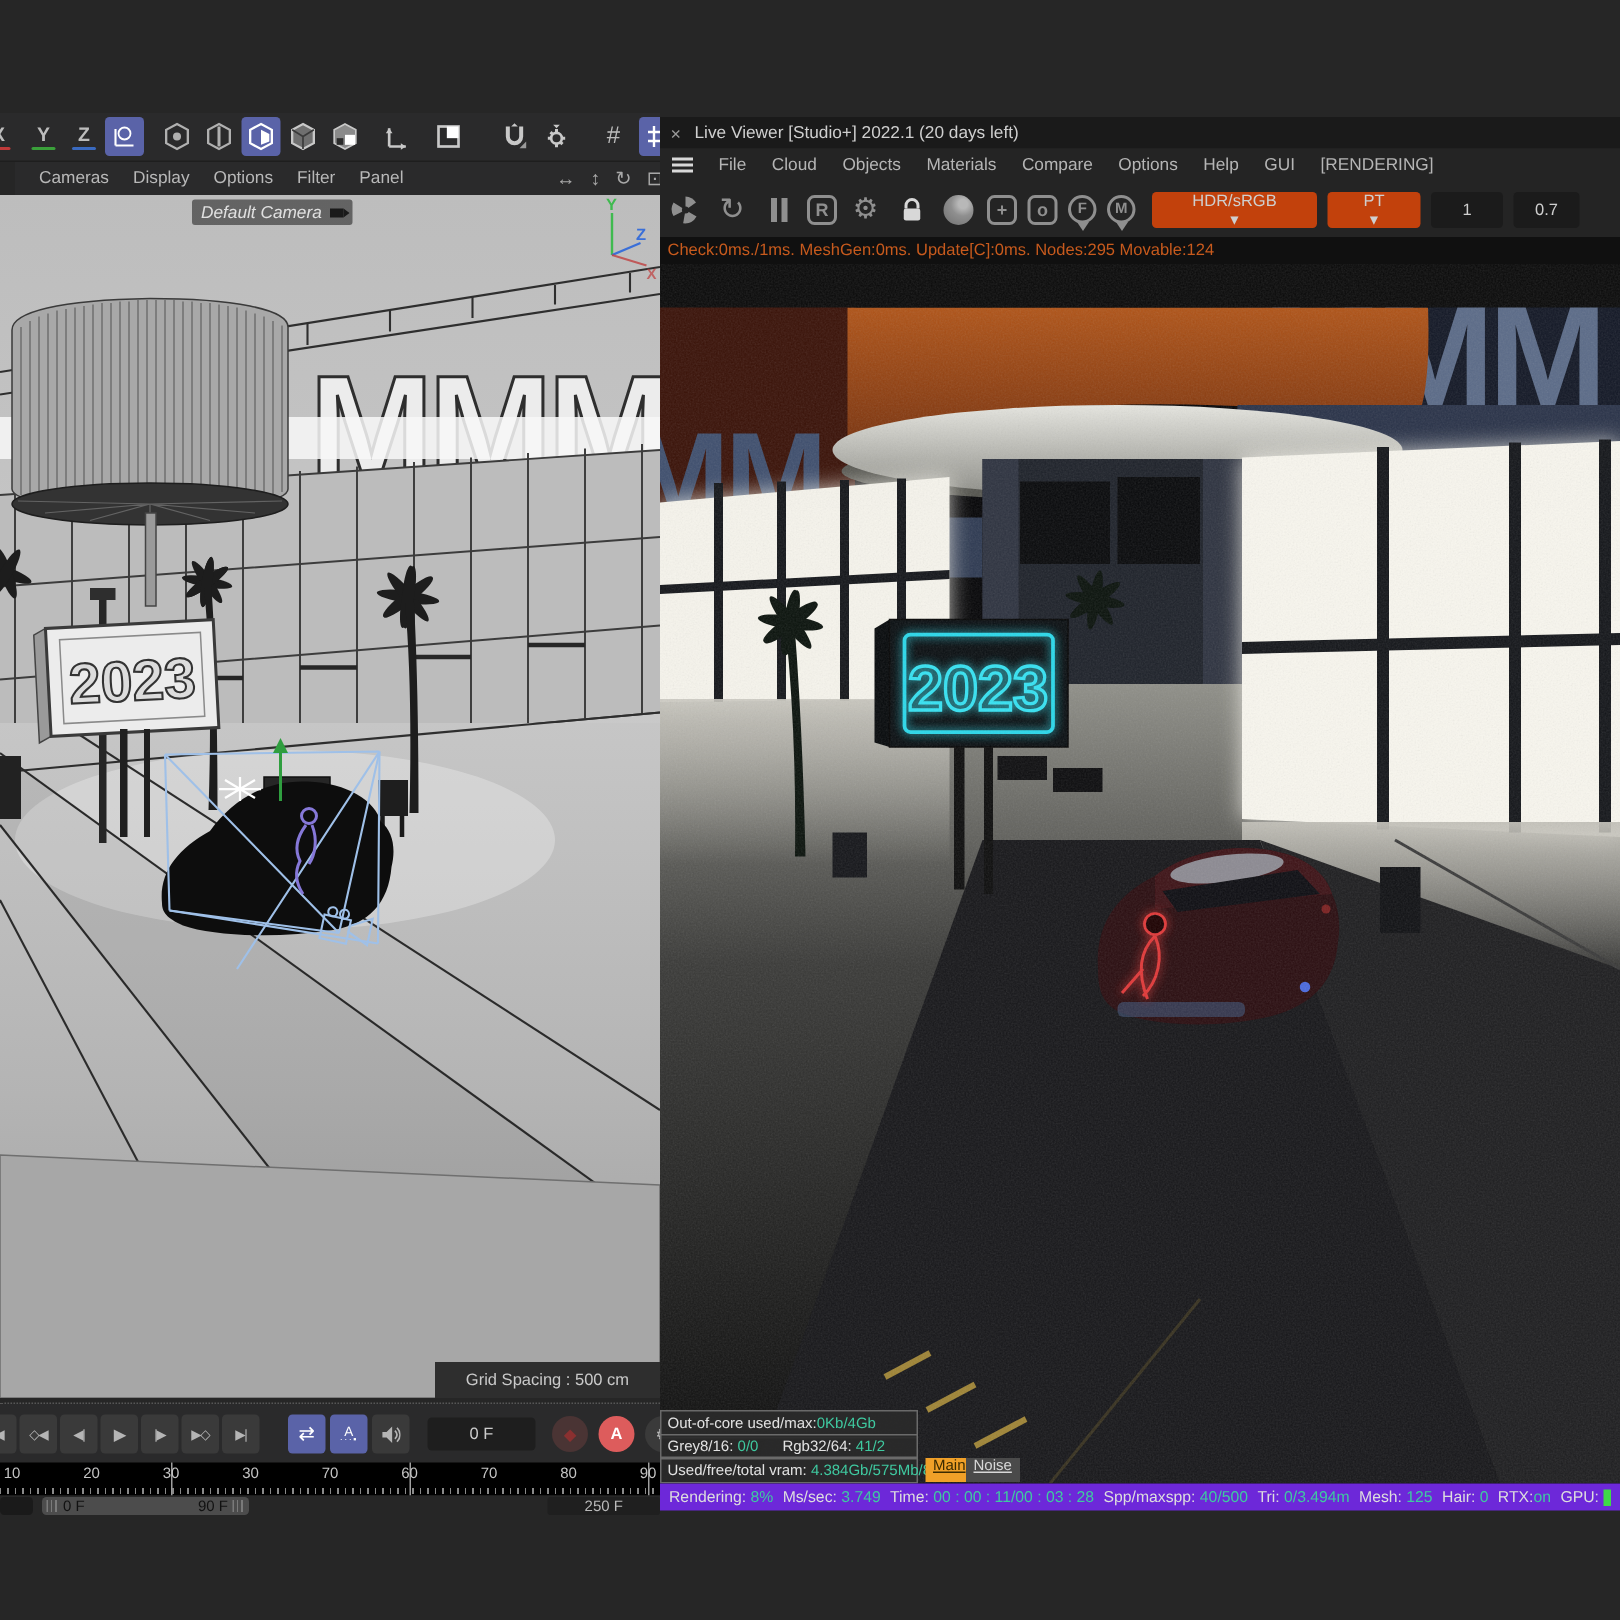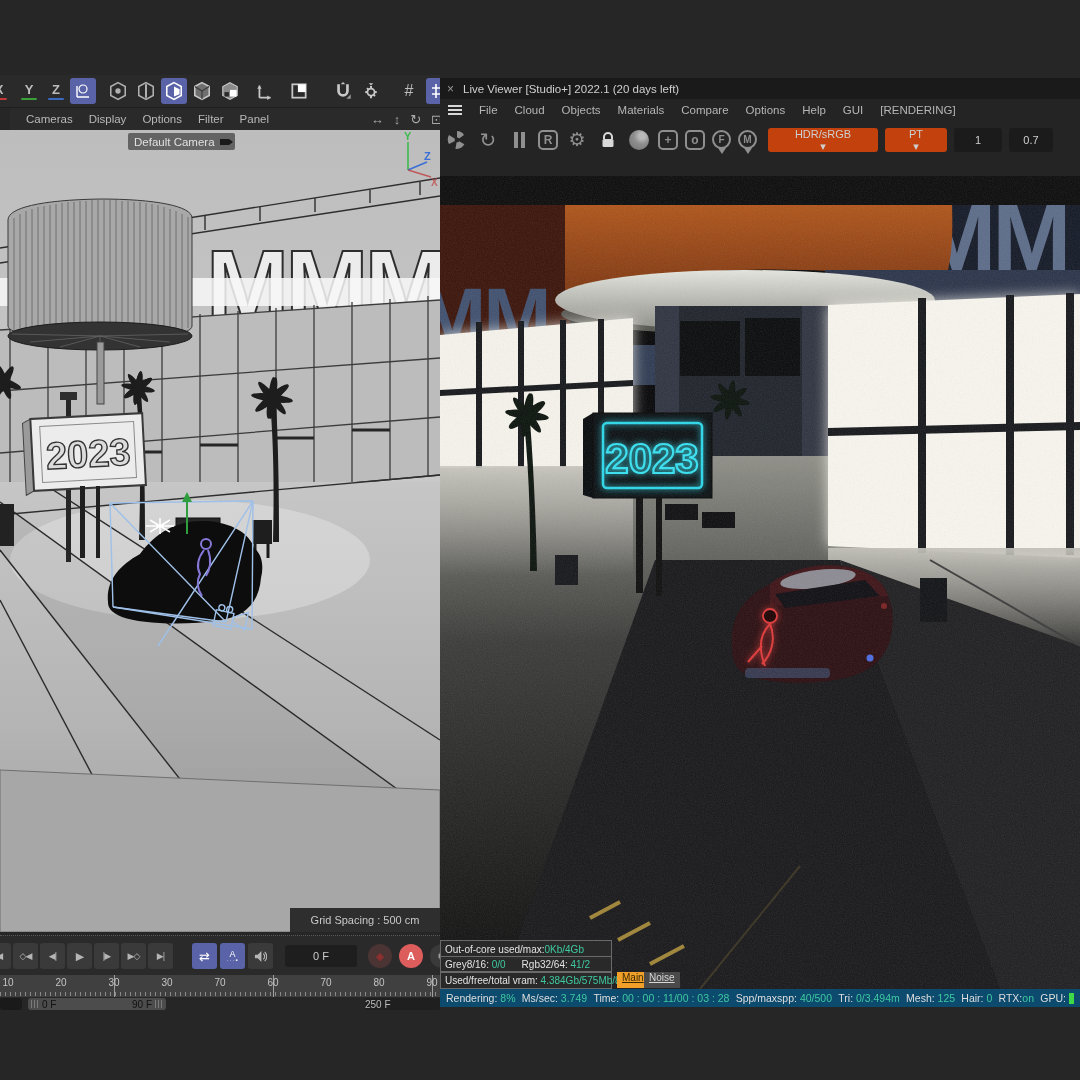--- a/index.html
+++ b/index.html
@@ -15,52 +15,52 @@
   .btn.active{background:#5a63a8;color:#fff;}
   .axisbtn{flex-direction:column;gap:1px;}
   .axisbtn .ul{width:16px;height:2px;border-radius:1px;}
   .tb2{left:0;top:33px;width:440px;height:22px;background:#2a2a2b;display:flex;align-items:center;
        font-size:11.5px;color:#b8b8b8;margin-left:10px;}
   .tb2 .mi{margin-left:16px;cursor:default;}
   .tb2 .nav{margin-left:auto;display:flex;gap:10px;margin-right:8px;color:#a8a8a8;font-size:13px;}
   .viewport{left:0;top:55px;width:440px;height:802px;background:#b2b2b2;overflow:hidden;}
   .campill{position:absolute;left:128px;top:3px;height:17px;background:rgba(25,25,25,0.55);
            border-radius:2px;display:flex;align-items:center;padding:0 6px;gap:5px;
-           font-size:11.5px;color:#e0e0e0;}
+           font-size:11.5px;color:#e0e0e0;font-style:italic;}
   .camico{width:9px;height:6px;background:#1a1a1a;position:relative;}
   .camico:after{content:"";position:absolute;right:-4px;top:0;border-top:3px solid transparent;
                 border-bottom:3px solid transparent;border-left:4px solid #1a1a1a;}
   .gridbar{position:absolute;right:0;bottom:0;width:150px;height:24px;background:#2e2e2e;
            display:flex;align-items:center;justify-content:center;font-size:11px;color:#c9c9c9;}
   
   .timeline{left:0;top:860px;width:440px;height:40px;background:#2a2a2b;border-top:1px dotted #565656;}
   .tlbtn{position:absolute;top:7px;width:25px;height:26px;background:#3a3a3a;border-radius:3px;
          display:flex;align-items:center;justify-content:center;color:#b5b5b5;font-size:9px;letter-spacing:-1px;}
   .tlbtn.blue{background:#5a63a8;color:#fff;}
   .framefield{position:absolute;left:285px;top:9px;width:72px;height:22px;background:#1e1e1e;
               border-radius:3px;display:flex;align-items:center;justify-content:center;
               font-size:11px;color:#cccccc;}
   .roundbtn{position:absolute;top:8px;width:24px;height:24px;border-radius:50%;display:flex;
             align-items:center;justify-content:center;font-size:11px;font-weight:bold;}
   
-  .ruler{left:0;top:900px;width:440px;height:22px;background:#404040;font-size:10px;color:#c4c4c4;text-decoration:underline;}
+  .ruler{left:0;top:900px;width:440px;height:22px;background:#000000;font-size:10px;color:#c4c4c4;text-decoration:underline;}
   .ruler .num{position:absolute;top:2px;width:24px;text-align:center;}
   .ruler .minor{position:absolute;left:0;bottom:1px;width:440px;height:4px;
      background:repeating-linear-gradient(90deg,#8a8a8a 0 1px,transparent 1px 5px);}
   .ruler .major{position:absolute;top:0;width:1px;height:22px;background:#9f9f9f;}
   
   .rangebar{left:0;top:922px;width:440px;height:15px;background:#262626;}
   .rb-left{position:absolute;left:0;top:1px;width:22px;height:12px;background:#1a1a1a;border-radius:3px;}
   .rb-slider{position:absolute;left:28px;top:1px;width:138px;height:12px;background:#4c4c4c;
              border-radius:3px;font-size:10px;color:#111;display:flex;align-items:center;
              justify-content:space-between;padding:0 14px;box-sizing:border-box;}
   .rb-grip{position:absolute;top:2px;width:8px;height:8px;
      background:repeating-linear-gradient(90deg,#7a7a7a 0 1px,transparent 1px 3px);}
   .rb-right{position:absolute;left:365px;top:1px;width:75px;height:12px;background:#1f1f1f;
-            border-radius:2px;font-size:10px;color:#bbbbbb;display:flex;align-items:center;}
+            border-radius:2px;font-size:10px;color:#bbbbbb;display:flex;align-items:center;justify-content:center;}
   
   .right-panel{left:440px;top:78px;width:640px;height:929px;background:#242424;}
   .rv-title{left:0;top:0;width:640px;height:21px;background:#1a1a1a;display:flex;align-items:center;
             font-size:11.5px;color:#cfcfcf;gap:9px;padding-left:7px;box-sizing:border-box;}
   .rv-close{color:#9a9a9a;font-size:12px;}
   .rv-menu{left:0;top:21px;width:640px;height:22px;background:#242424;display:flex;align-items:center;
            font-size:11.5px;color:#b5b5b5;}
   .rv-menu .mi{margin-left:17px;}
   .burger{margin-left:8px;display:flex;flex-direction:column;gap:2px;}
   .burger i{display:block;width:14px;height:2px;background:#d8d8d8;}
@@ -79,21 +79,21 @@
   .numf{height:24px;background:#1b1b1b;border-radius:3px;display:flex;align-items:center;
         justify-content:center;font-size:11px;color:#cfcfcf;box-sizing:border-box;}
   .rv-status{left:0;top:80px;width:640px;height:18px;background:#101010;display:flex;align-items:center;
              font-size:11px;color:#c75a1d;padding-left:5px;box-sizing:border-box;}
   .rv-render{left:0;top:98px;width:640px;height:813px;background:#050507;overflow:hidden;}
   .ovbox{position:absolute;left:0;width:172px;background:rgba(42,42,42,0.92);border:1px solid #6a6a6a;
          box-sizing:border-box;font-size:10px;color:#e2e2e2;display:flex;align-items:center;
          padding:0 4px;white-space:nowrap;}
   .teal{color:#3fc9a0;}
   .tab{position:absolute;height:16px;font-size:10px;display:flex;align-items:flex-start;padding:0 5px;text-decoration:underline;}
-  .rv-bottombar{left:0;top:911px;width:640px;height:18px;background:#0c4a6e;display:flex;
+  .rv-bottombar{left:0;top:911px;width:640px;height:18px;background:#6d28d9;display:flex;
                 align-items:center;justify-content:space-between;font-size:10.5px;color:#dedede;
                 padding:0 6px;box-sizing:border-box;white-space:nowrap;}
   .gpubar{display:inline-block;width:5px;height:11px;background:#3fd948;margin-left:3px;vertical-align:middle;}
   .pausebars{display:flex;gap:3px;}
   .pausebars i{display:block;width:4px;height:16px;background:#8f8f8f;}
   .sphere{width:20px;height:20px;border-radius:50%;
           background:radial-gradient(circle at 65% 30%, #b8b8b8 0 3px, #8f8f8f 8px, #6f6f6f 100%);}
   svg text{font-family:"Liberation Sans","DejaVu Sans",sans-serif;}
 </style>
 </head>
@@ -515,20 +515,23 @@
           <span>▾</span>
       </span>
       <span class="numf" style="width:48px">
           <span>1</span>
         </span>
       <span class="numf" style="width:44px">
           <span>0.7</span>
         </span>
     </div>
 
+    <div class="abs rv-status">
+      <span>Check:0ms./1ms. MeshGen:0ms. Update[C]:0ms. Nodes:295 Movable:124</span>
+    </div>
 
     <div class="abs rv-render">
       <svg width="640" height="813" viewBox="0 0 640 813">
         <defs>
           <linearGradient id="gOrange" x1="0" y1="0" x2="0" y2="1">
             <stop offset="0" stop-color="#b05418"></stop>
               <stop offset="1" stop-color="#6e2c0c"></stop>
           </linearGradient>
           <linearGradient id="gCanopy" x1="0" y1="0" x2="0" y2="1">
             <stop offset="0" stop-color="#e6e6e0"></stop>

